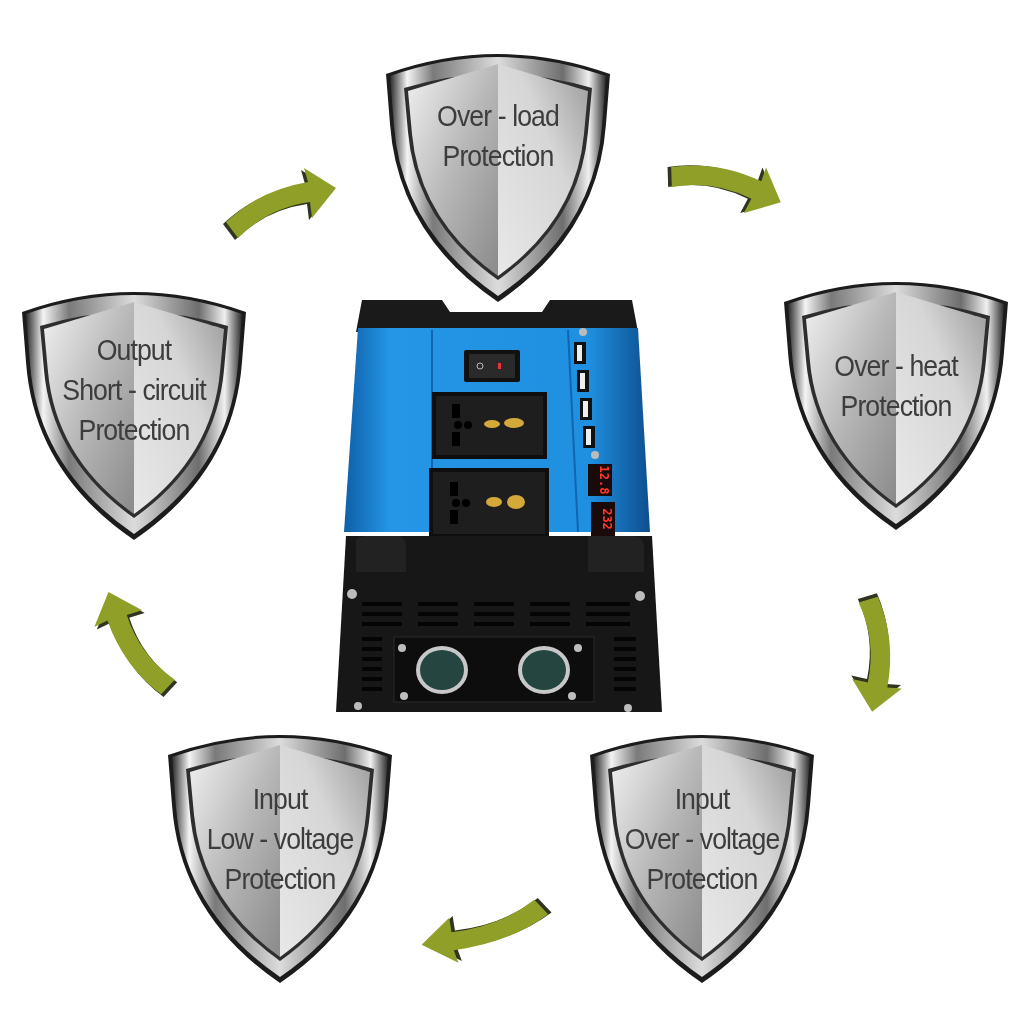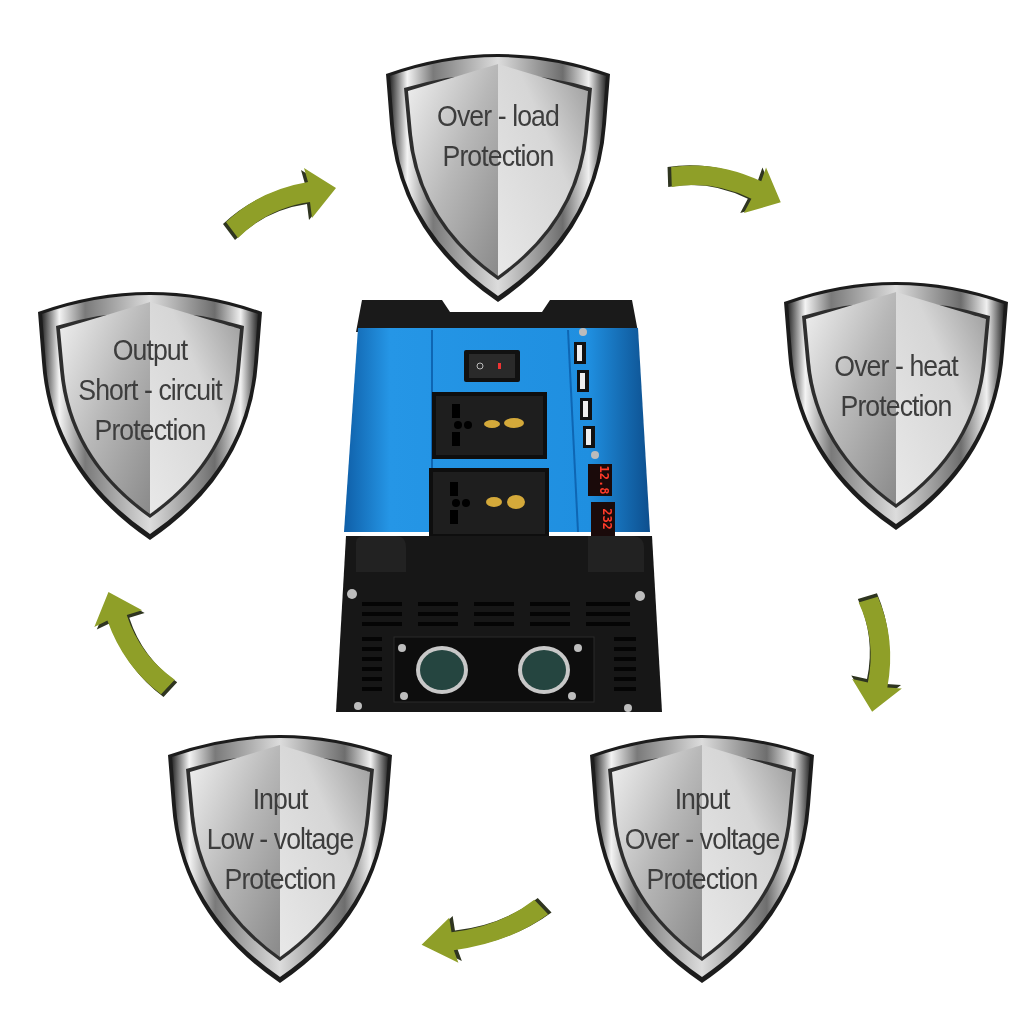--- a/index.html
+++ b/index.html
@@ -84,21 +84,21 @@
   <svg width="240" height="270">
       <use href="#shieldShape"></use>
     </svg>
   <div class="shield-text" style="top:64px;">
     <div>Input</div>
     <div>Low - voltage</div>
     <div>Protection</div>
   </div>
 </div>
 
-<div class="shield" style="left:30px;top:272px;width:240px;height:270px;">
+<div class="shield" style="left:14px;top:272px;width:240px;height:270px;">
   <svg width="240" height="270">
       <use href="#shieldShape"></use>
     </svg>
   <div class="shield-text" style="top:58px;">
     <div>Output</div>
     <div>Short - circuit</div>
     <div>Protection</div>
   </div>
 </div>
 

